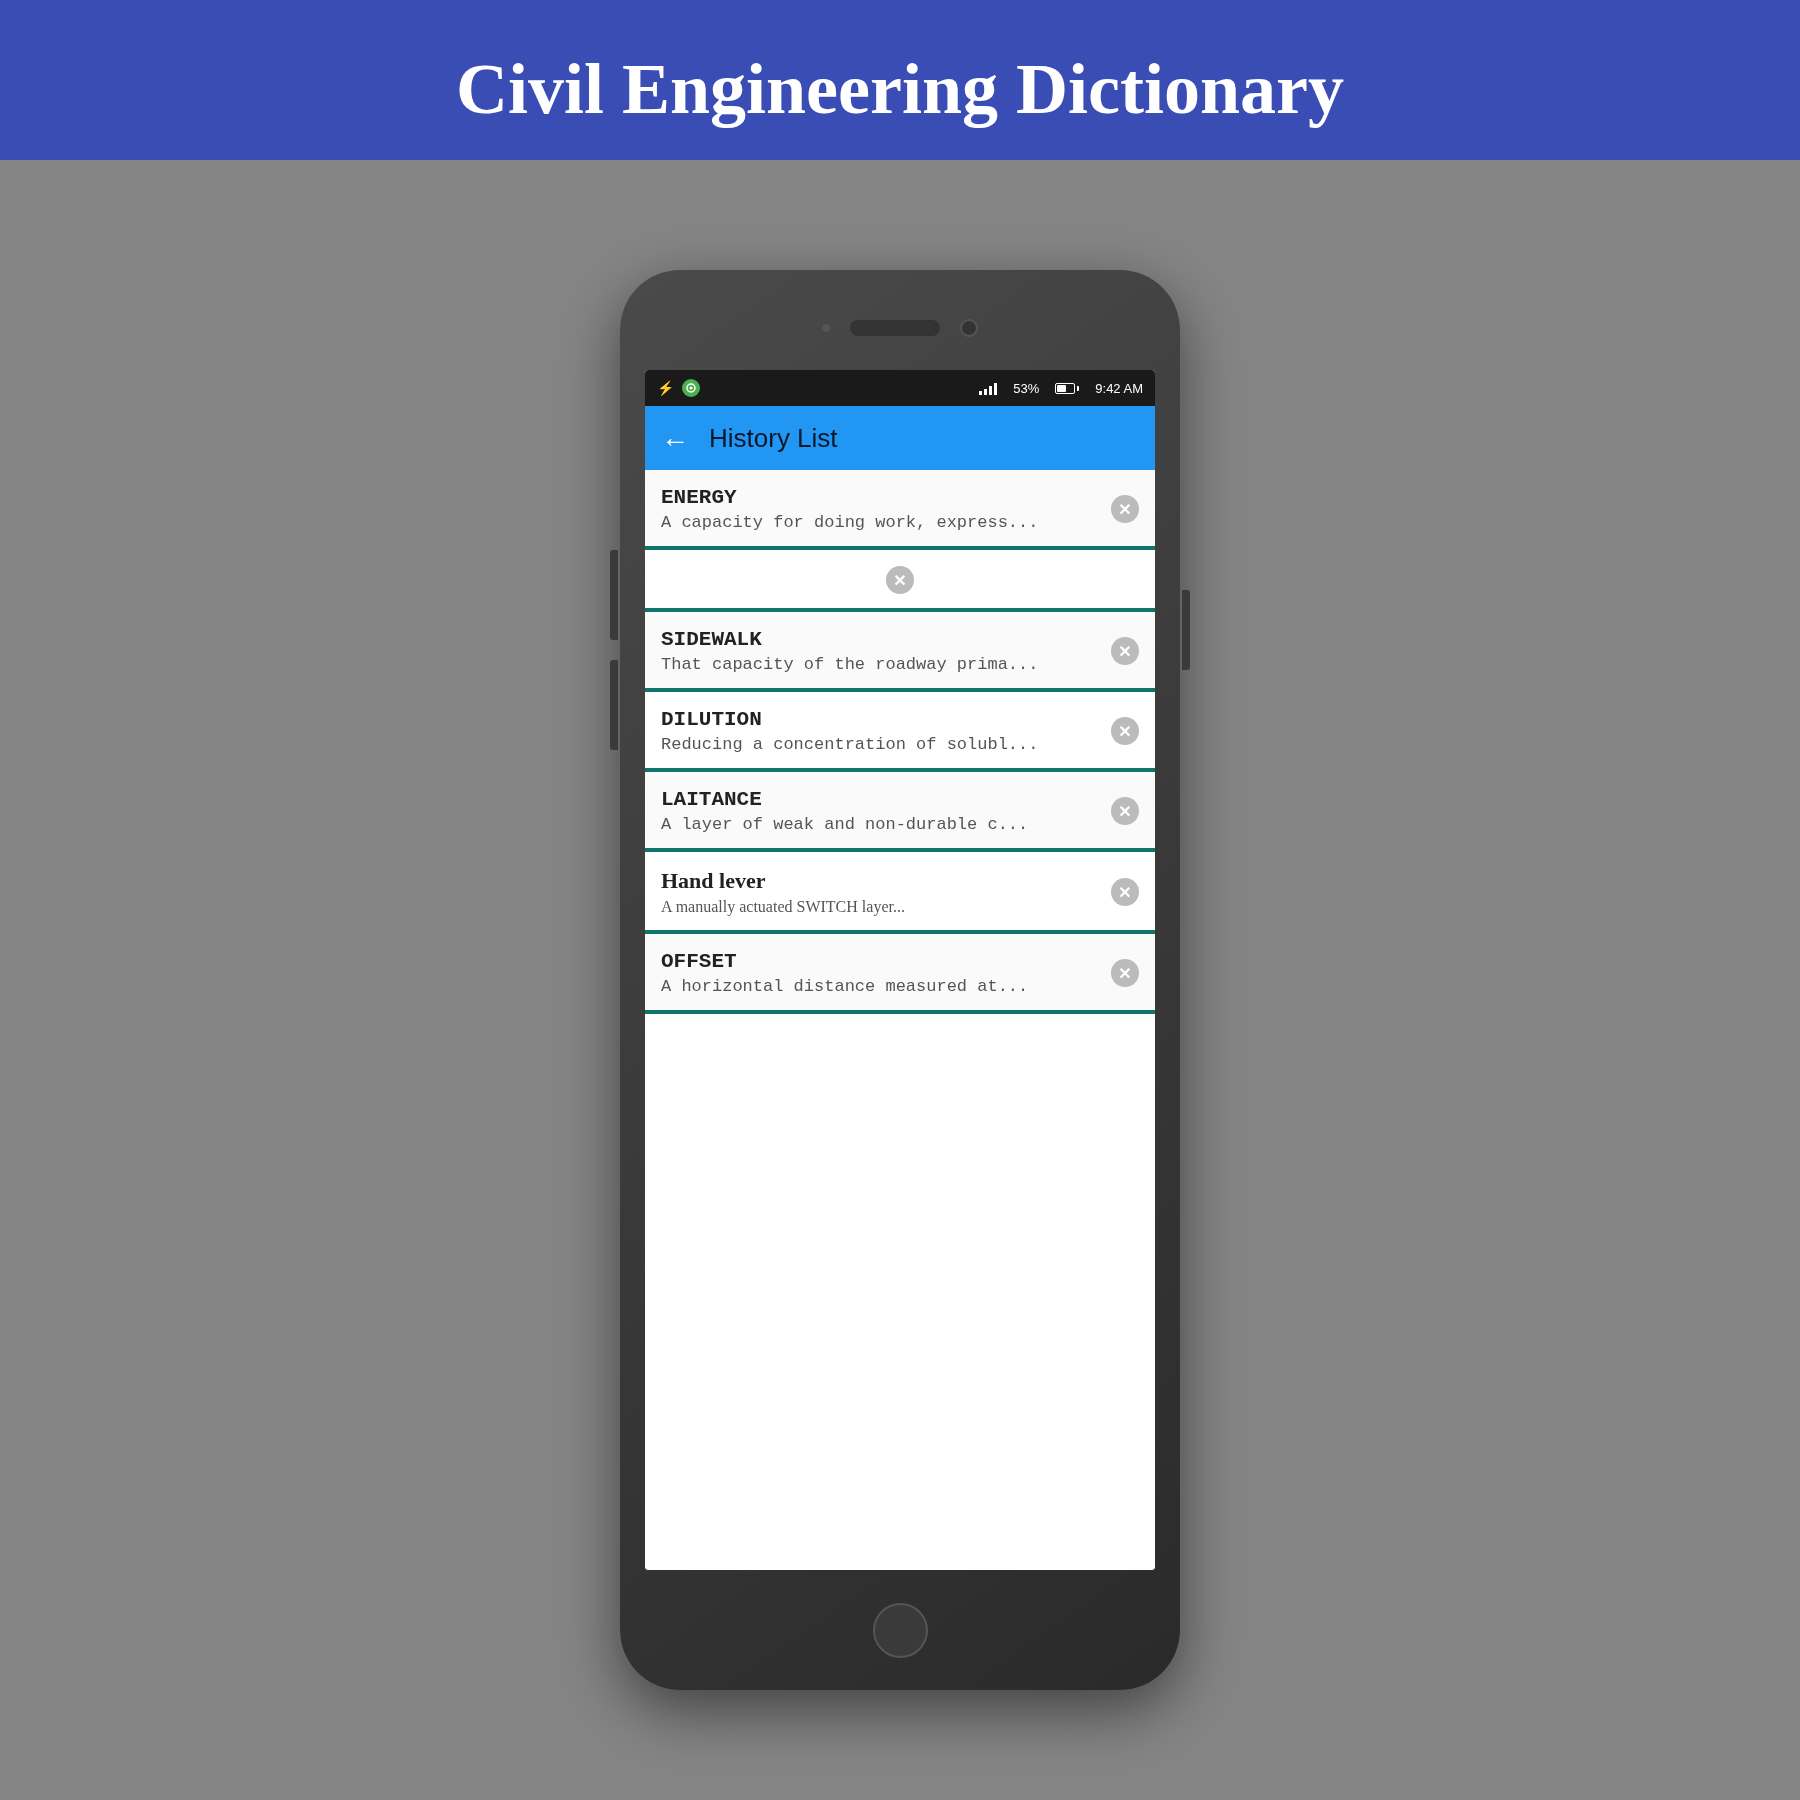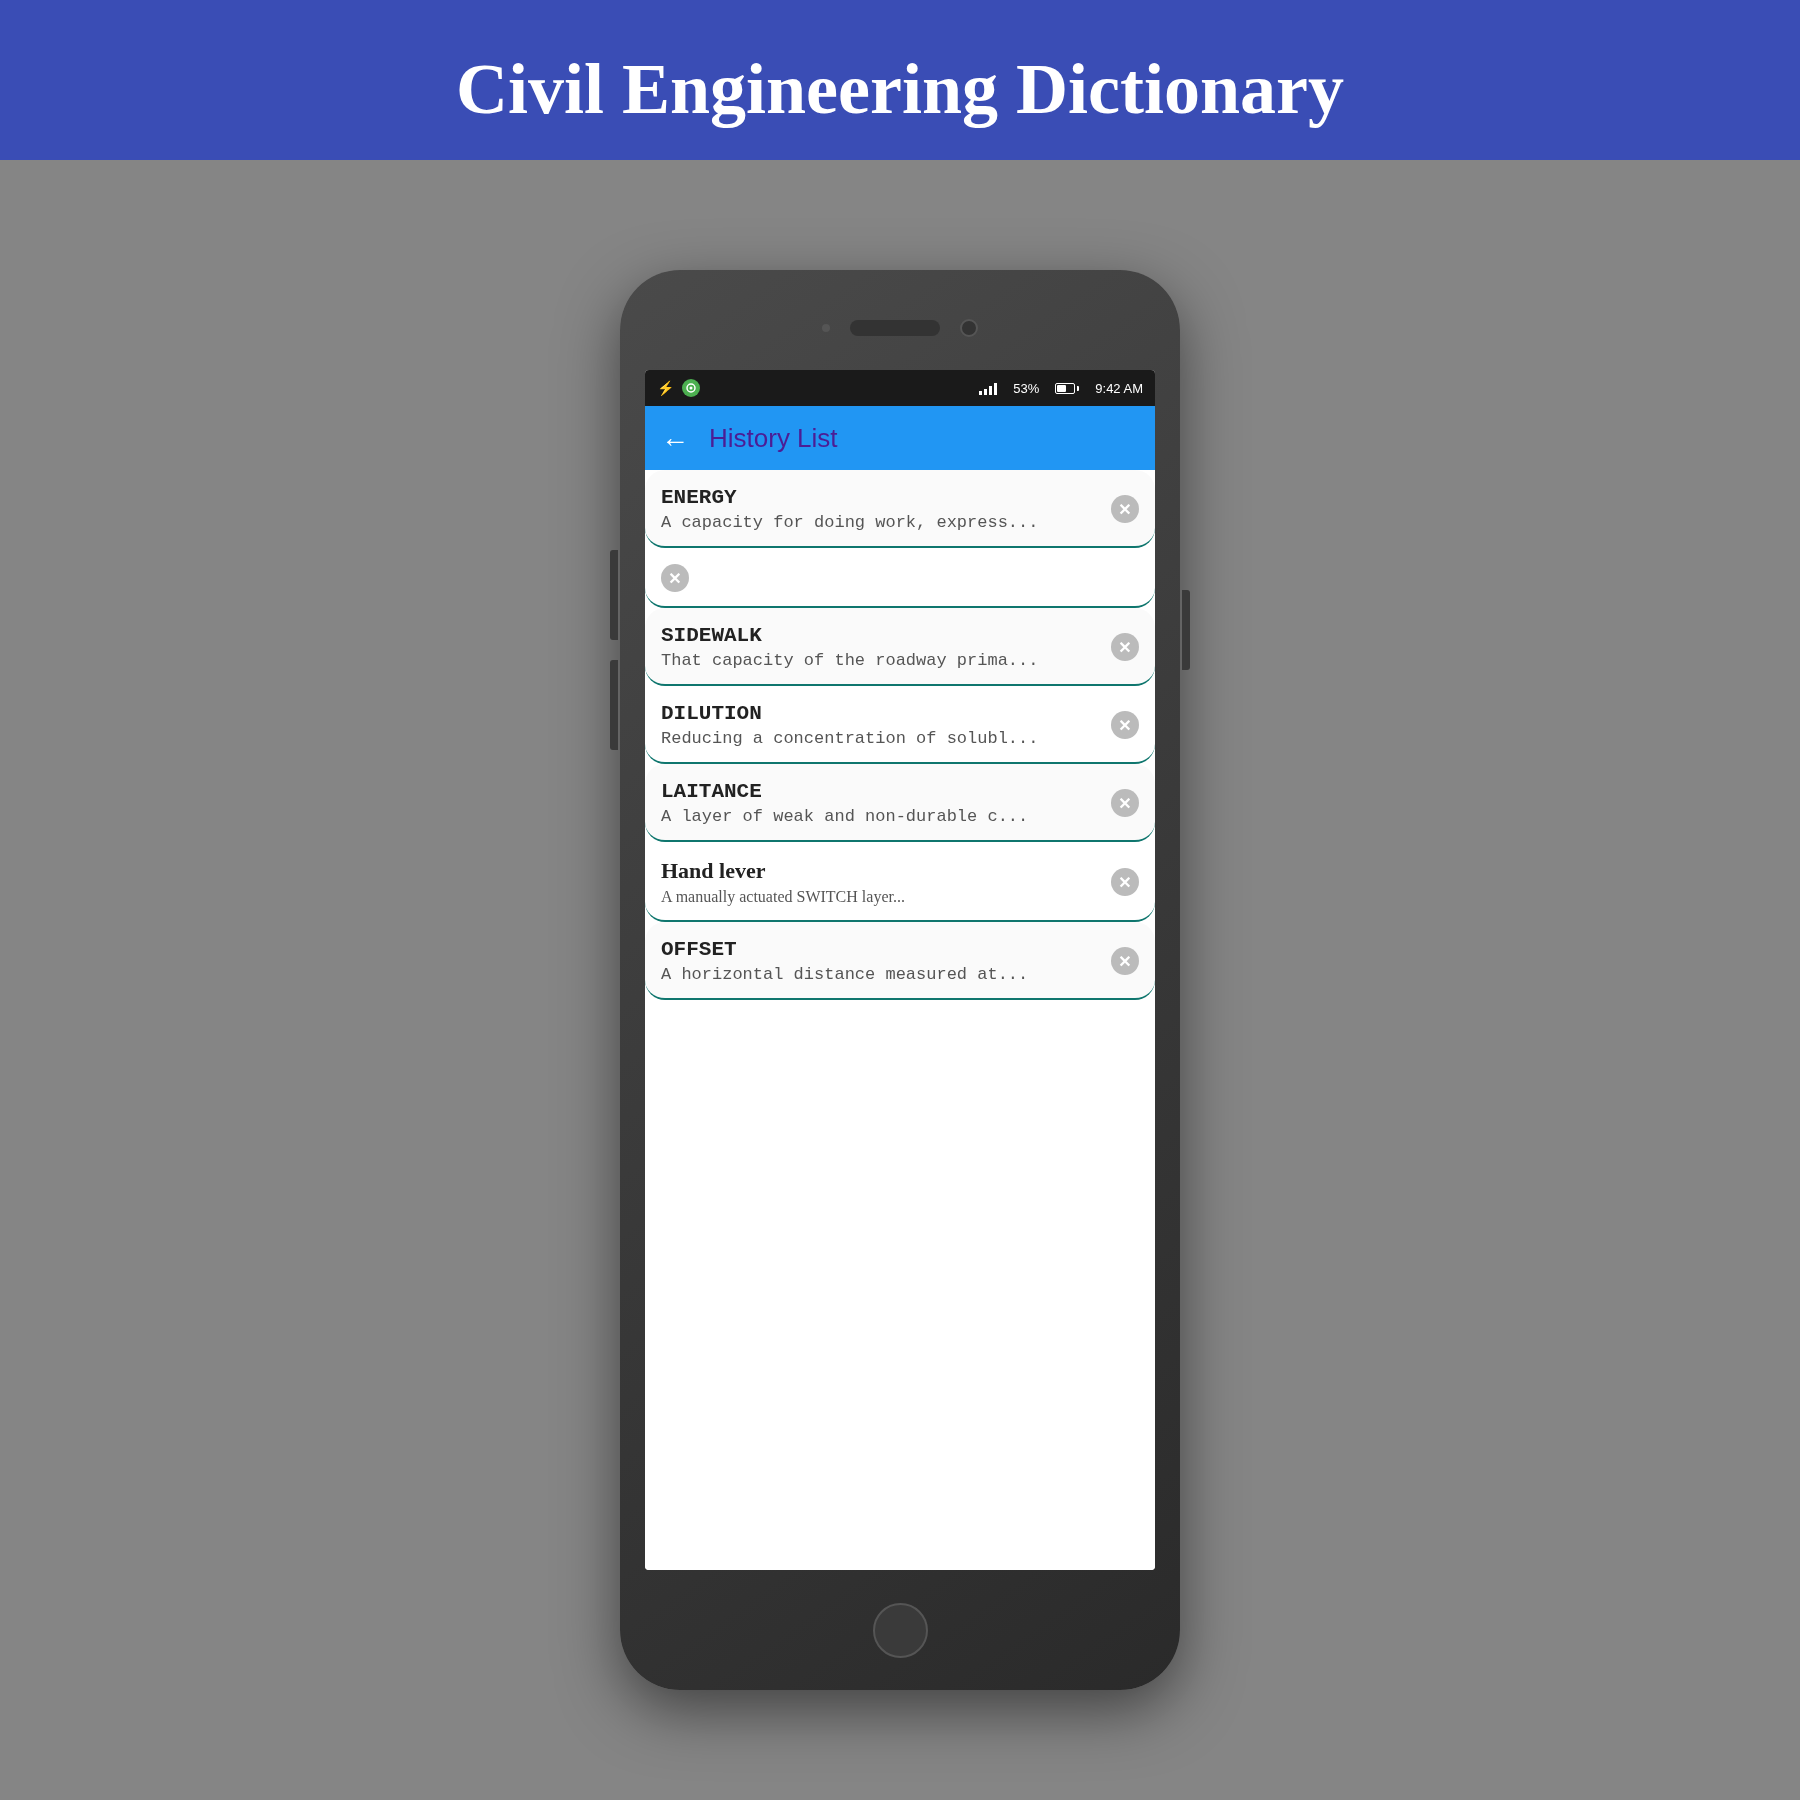--- a/index.html
+++ b/index.html
@@ -194,43 +194,42 @@
       flex-shrink: 0;
     }
 
     .back-arrow {
       color: white;
       font-size: 28px;
       cursor: pointer;
     }
 
     .app-bar-title {
-      color: #4c1d95;
+      color: #0f172a;
       font-size: 26px;
       font-family: Arial, sans-serif;
       font-weight: normal;
     }
 
     
     .list-content {
       flex: 1;
       overflow: hidden;
       background: white;
     }
 
     .list-item {
       width: 100%;
       padding: 16px 16px 14px 16px;
-      border-bottom: 2px solid #0f766e;
-      display: flex;
-      align-items: center;
-      justify-content: space-between;
+      border-bottom: 4px solid #0f766e;
+      display: flex;
+      align-items: center;
+      justify-content: center;
       background: white;
       position: relative;
-      border-radius: 20px;
     }
 
     .list-item:nth-child(odd) {
       background: #fafafa;
     }
 
     .list-item-text {
       flex: 1;
       padding-right: 10px;
     }

